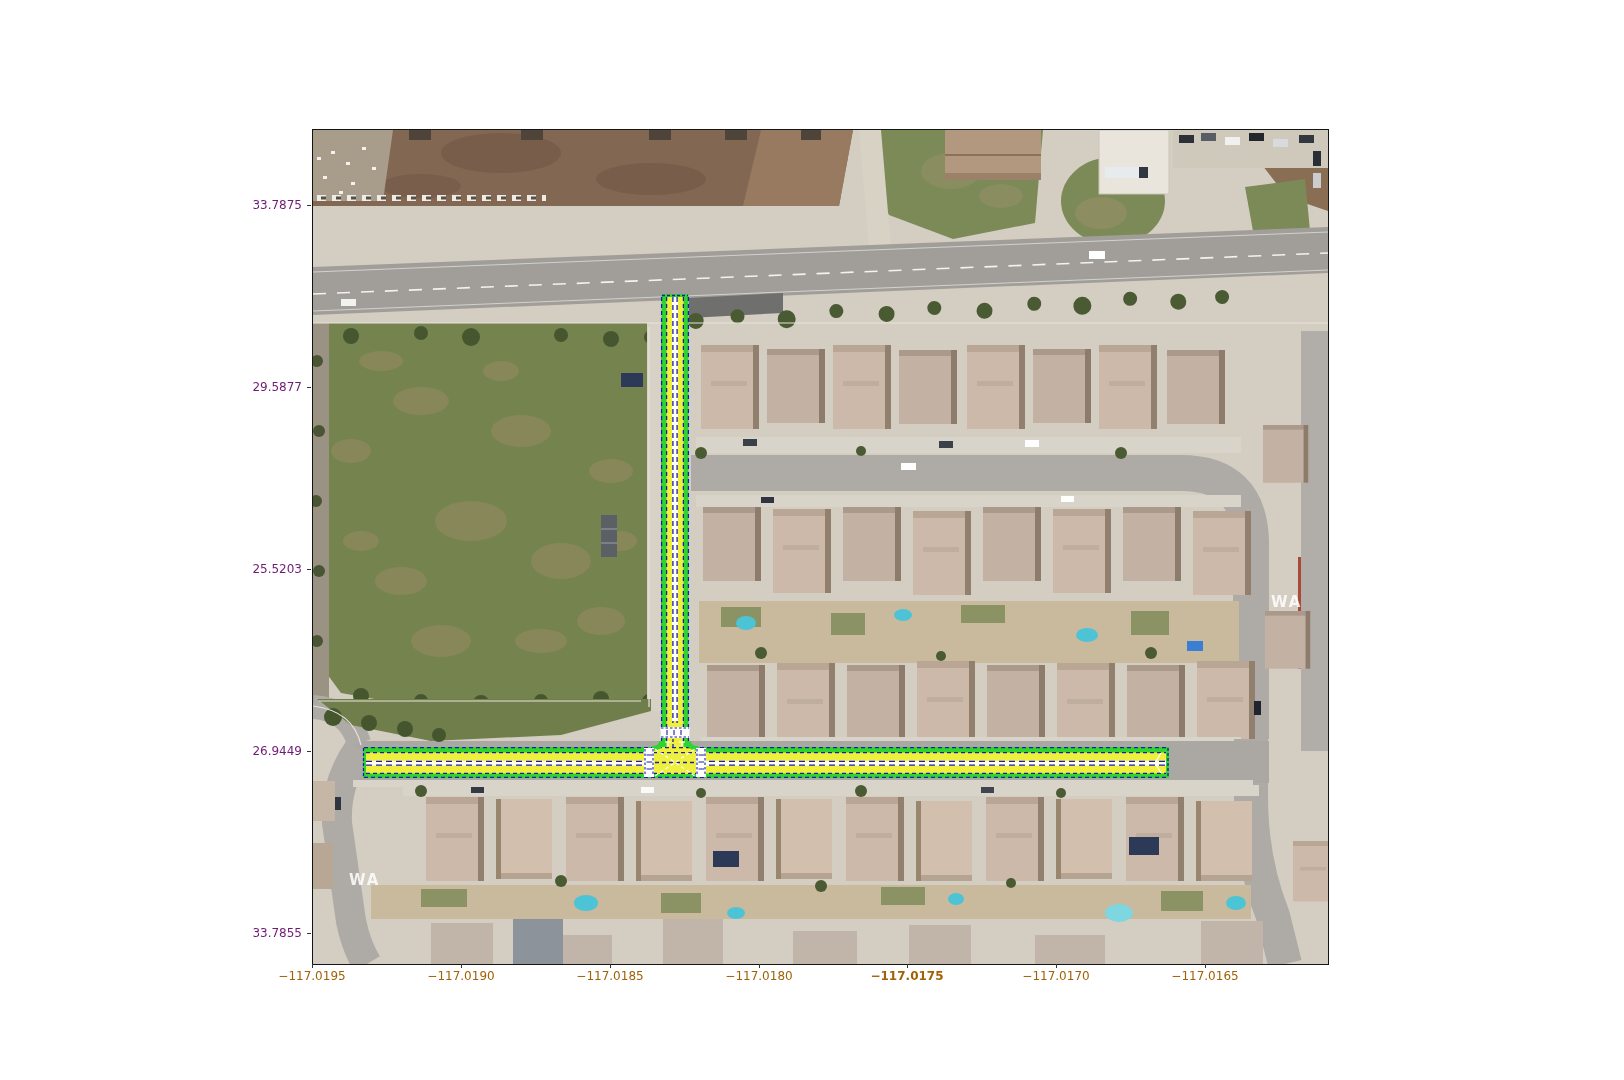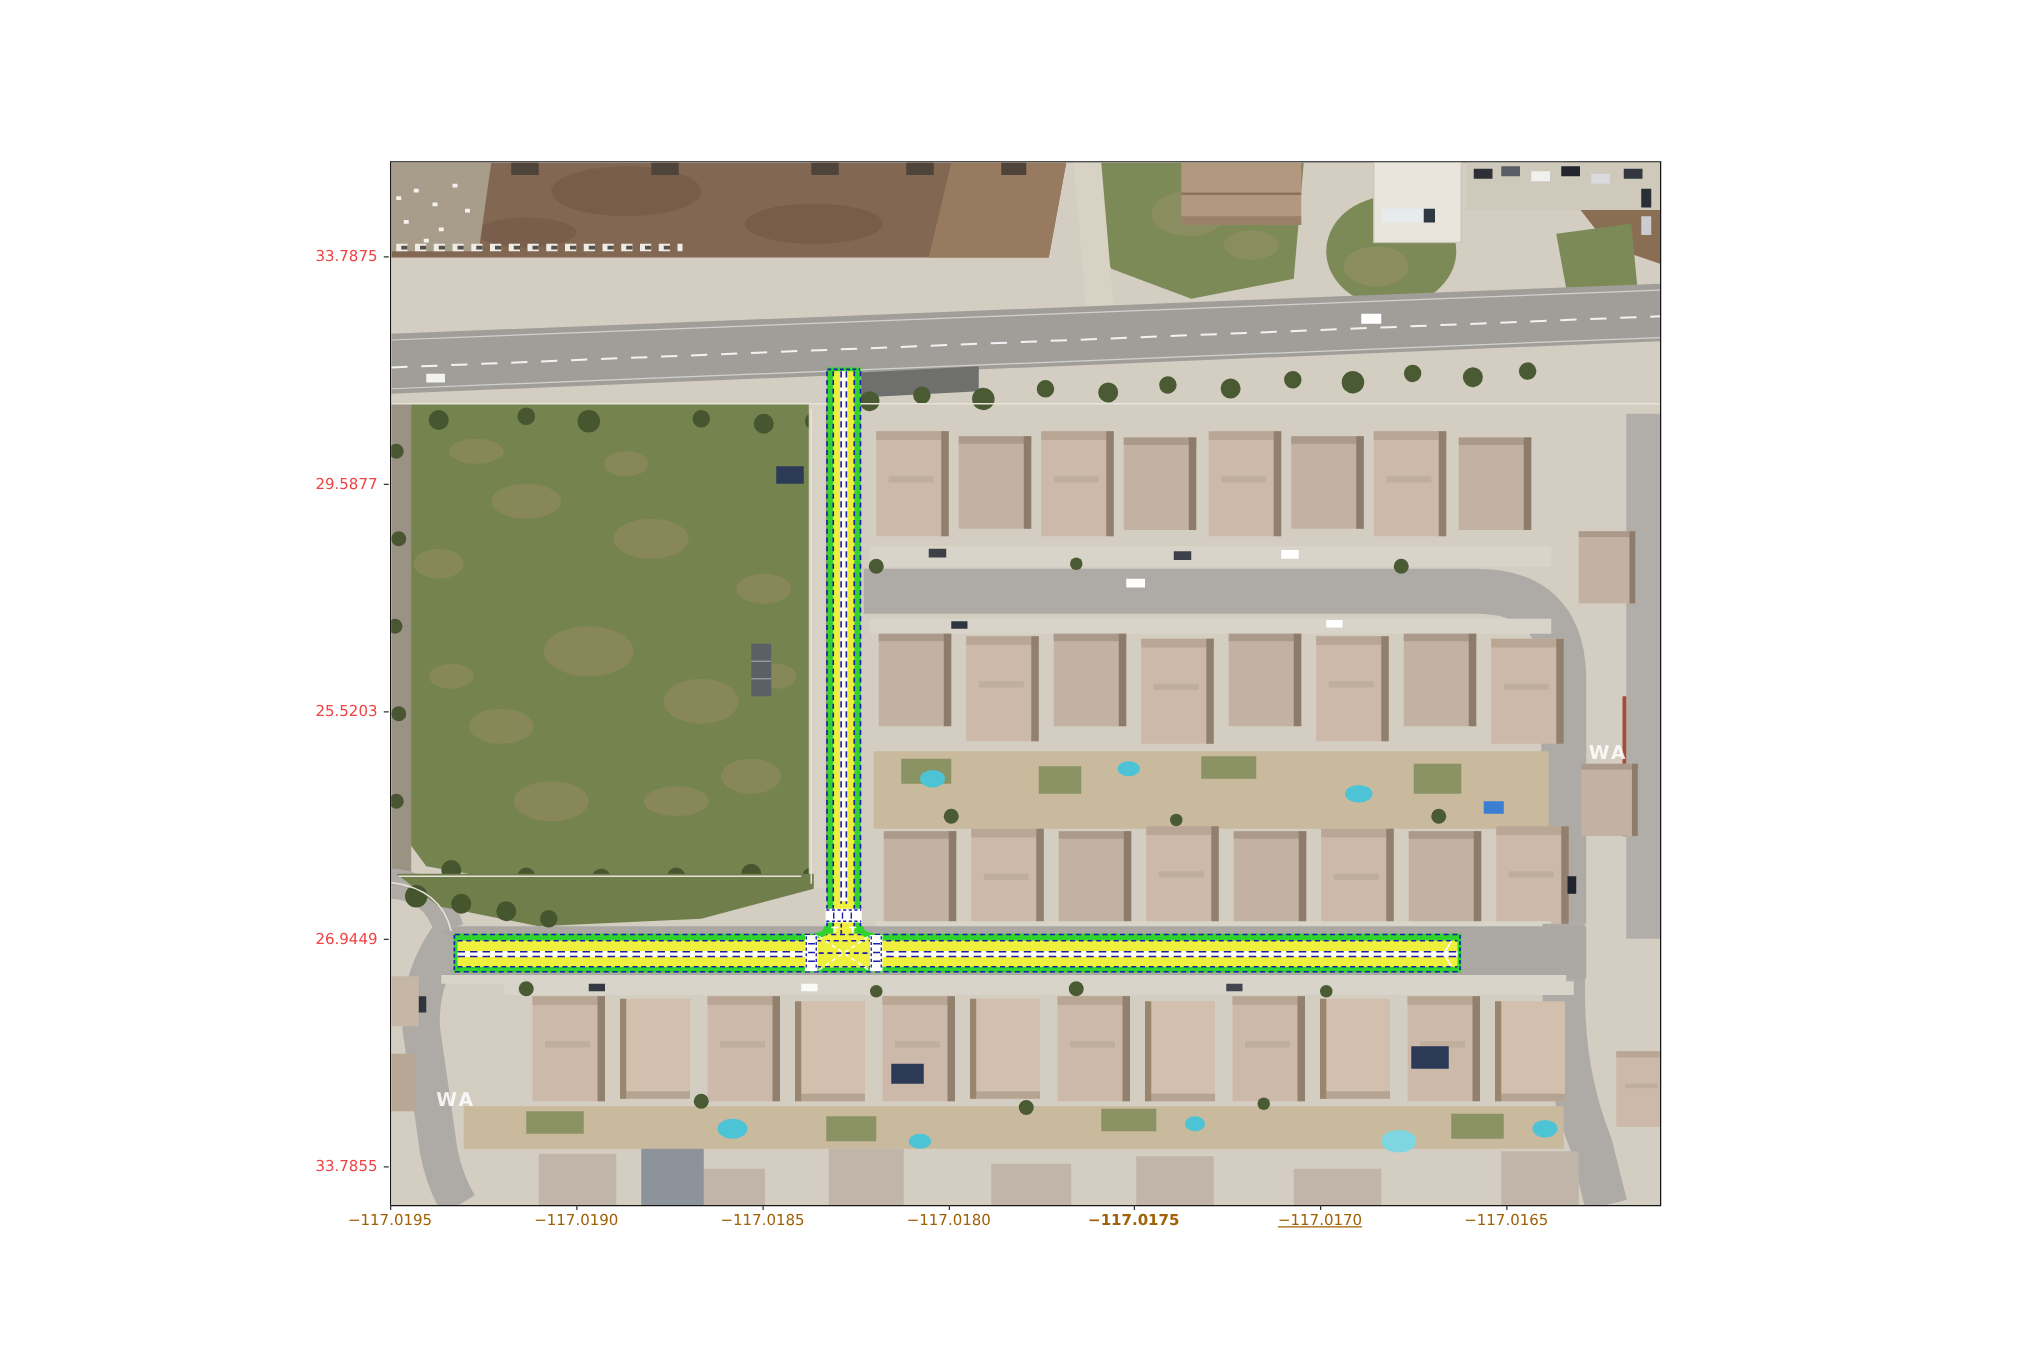--- a/index.html
+++ b/index.html
@@ -7,21 +7,21 @@
        font-family:"DejaVu Sans",sans-serif;}
   #figure{position:absolute;inset:0;}
   #map-frame{position:absolute;left:312px;top:129px;width:1015px;height:834px;
              border:1px solid #151515;box-sizing:content-box;}
   #map-svg{display:block;width:1015px;height:834px;}
   .xtick-mark{position:absolute;top:964px;width:1px;height:4px;background:#333;}
   .xtick-label{position:absolute;top:969px;transform:translateX(-50%);
                font-size:12px;color:#a16207;white-space:nowrap;}
   .ytick-mark{position:absolute;left:307px;width:4px;height:1px;background:#333;}
   .ytick-label{position:absolute;left:150px;width:152px;text-align:right;
-               transform:translateY(-50%);font-size:12px;color:#ef4444;white-space:nowrap;}
+               transform:translateY(-50%);font-size:12px;color:#701a75;white-space:nowrap;}
   #caption{position:absolute;left:312px;width:1015px;top:978px;text-align:center;
            font-size:13.5px;color:#1a1a1a;}
   .wm{font-size:15px;font-weight:bold;fill:#ffffff;opacity:.85;letter-spacing:2px;}
 </style>
 </head>
 <body>
 
 <div id="figure">
 
   <div id="map-frame">
@@ -395,21 +395,21 @@
     <span class="xtick-label" style="left: 312px;">−117.0195</span>
     <i class="xtick-mark" style="left: 461px;"></i>
     <span class="xtick-label" style="left: 461px;">−117.0190</span>
     <i class="xtick-mark" style="left: 610px;"></i>
     <span class="xtick-label" style="left: 610px;">−117.0185</span>
     <i class="xtick-mark" style="left: 759px;"></i>
     <span class="xtick-label" style="left: 759px;">−117.0180</span>
     <i class="xtick-mark" style="left: 907px;"></i>
     <span class="xtick-label" style="left: 907px; font-weight: bold;">−117.0175</span>
     <i class="xtick-mark" style="left: 1056px;"></i>
-    <span class="xtick-label" style="left: 1056px; text-decoration: underline;">−117.0170</span>
+    <span class="xtick-label" style="left: 1056px;">−117.0170</span>
     <i class="xtick-mark" style="left: 1205px;"></i>
     <span class="xtick-label" style="left: 1205px;">−117.0165</span>
     <i class="ytick-mark" style="top: 205px;"></i>
     <span class="ytick-label" style="top: 205px;">33.7875</span>
     <i class="ytick-mark" style="top: 387px;"></i>
     <span class="ytick-label" style="top: 387px;">29.5877</span>
     <i class="ytick-mark" style="top: 569px;"></i>
     <span class="ytick-label" style="top: 569px;">25.5203</span>
     <i class="ytick-mark" style="top: 751px;"></i>
     <span class="ytick-label" style="top: 751px;">26.9449</span>

